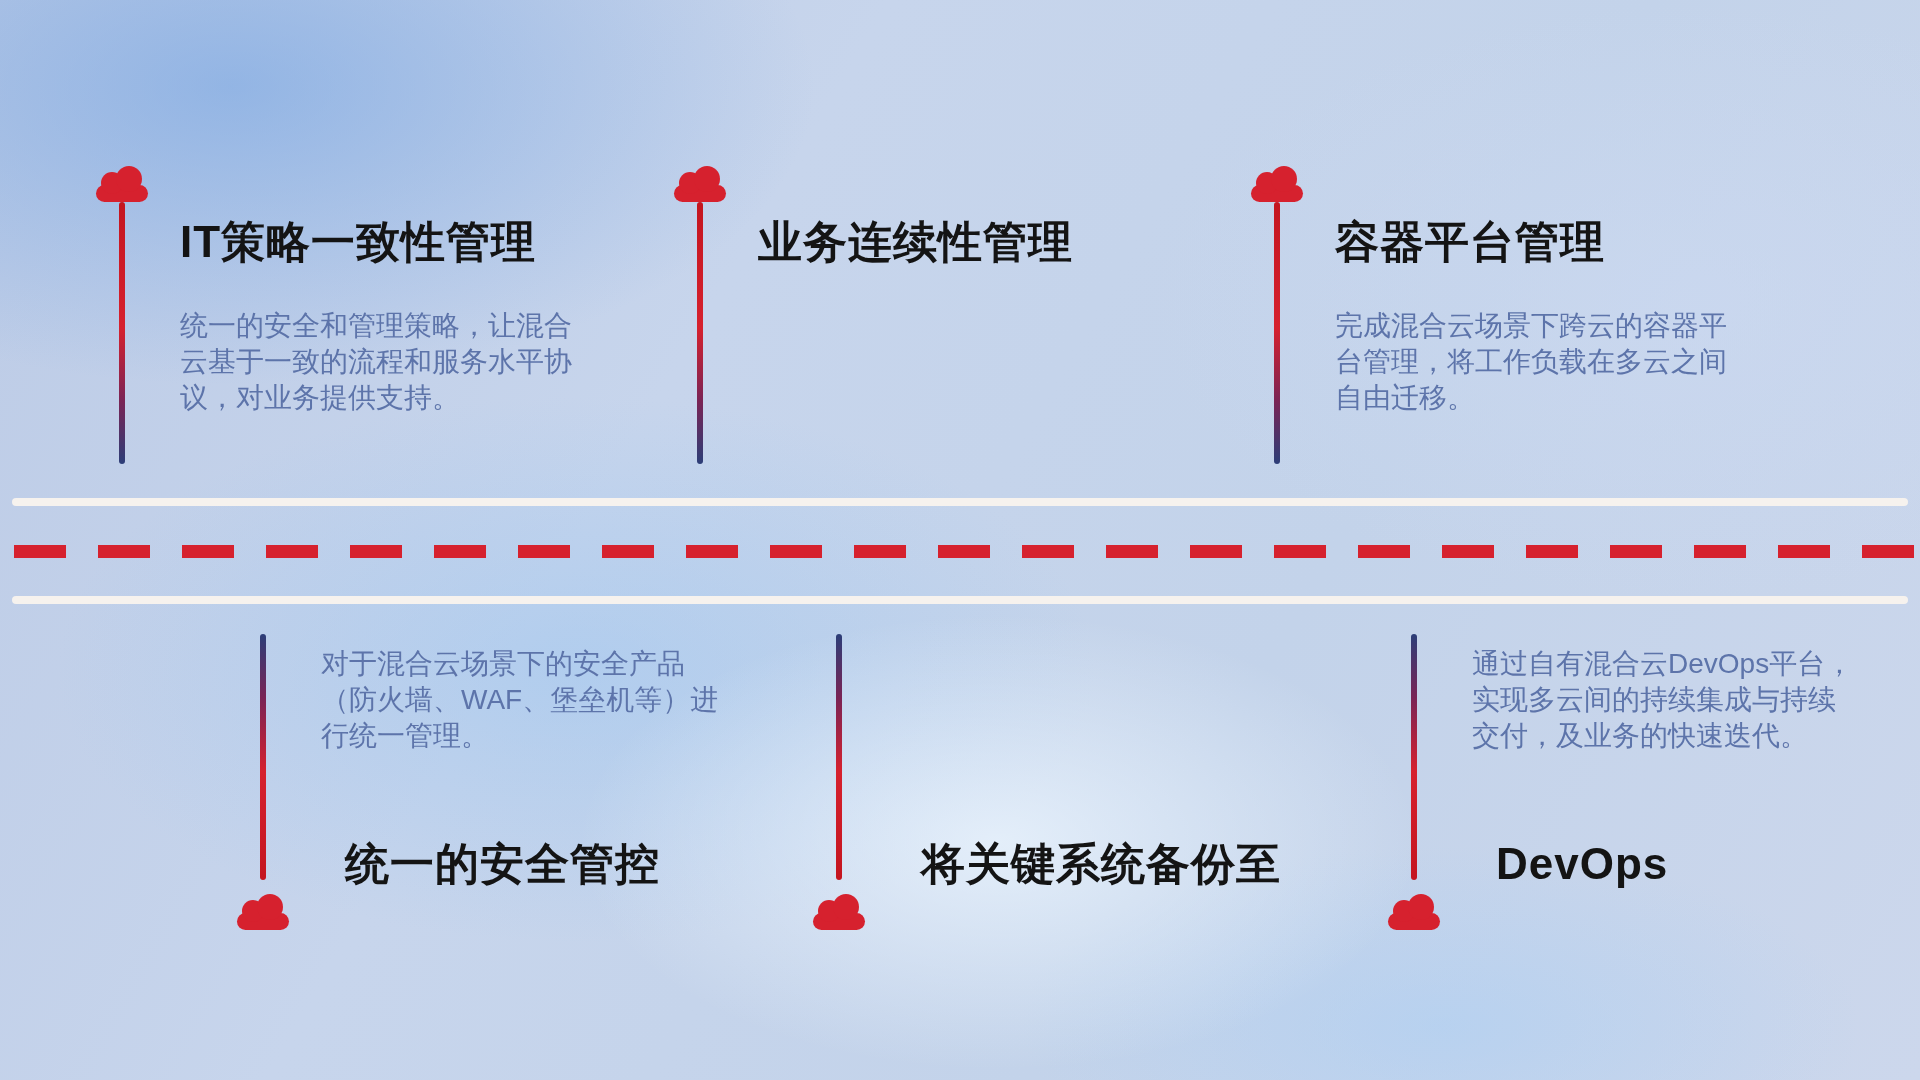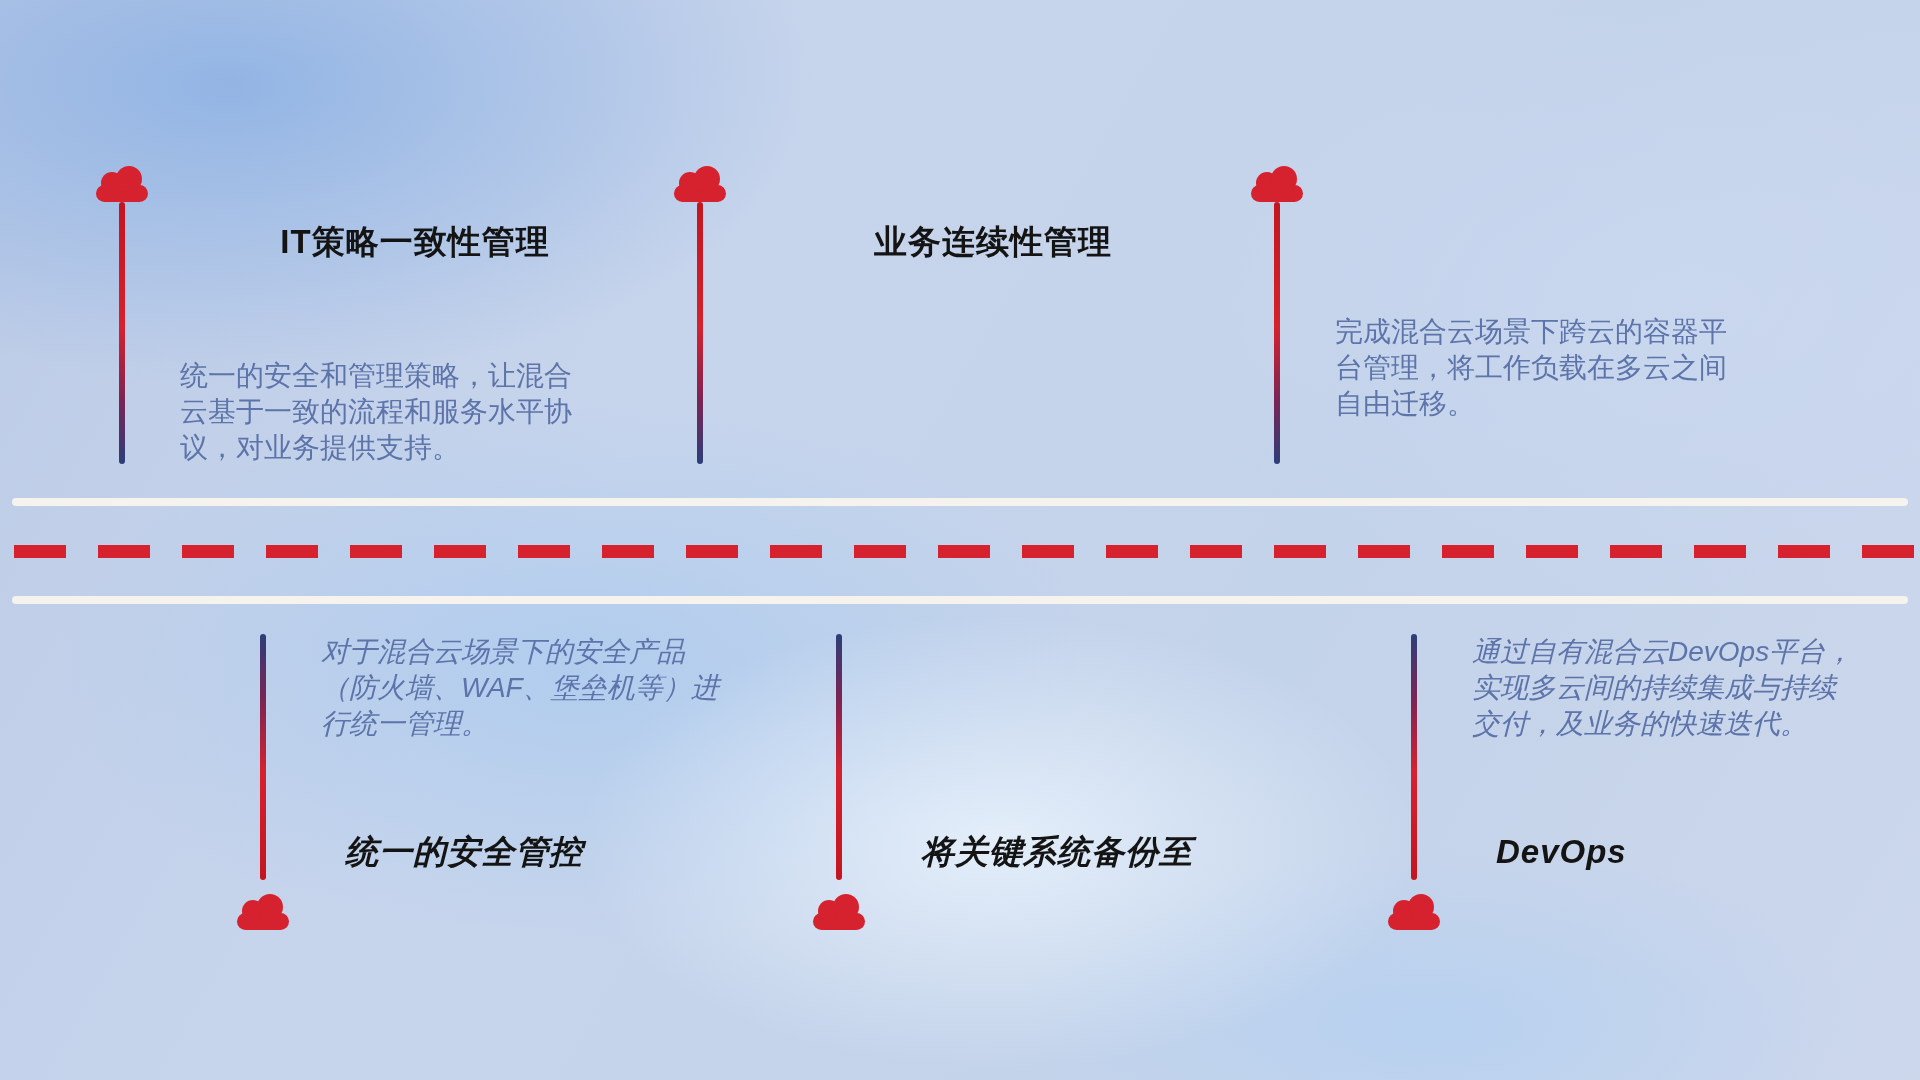--- a/index.html
+++ b/index.html
@@ -62,34 +62,34 @@
   }
   .item.bottom .pin {
     top: 0; height: 246px;
     background: linear-gradient(to bottom,
       var(--line-navy, #2c3e78) 0%, #7a2455 26%,
       var(--dash-red, #d6212e) 56%, var(--line-red, #c4151f) 100%);
   }
 
   .text { position: absolute; left: 58px; width: 470px; }
   .item.top .text { top: 56px; }
-  .item.bottom .text { top: 0; height: 280px; font-style: italic; }
+  .item.bottom .text { top: 12px; height: 280px; }
 
   .title {
-    font-size: 33px; font-weight: 700; line-height: 44px;
-    color: var(--title-color, #141414); letter-spacing: 1px; text-align: center;
+    font-size: 44px; font-weight: 700; line-height: 44px;
+    color: var(--title-color, #141414); letter-spacing: 1px;
   }
   .item.bottom .title { position: absolute; left: 0; top: 196px; margin-left: 24px; }
 
   .desc {
     font-size: 28px; line-height: 36px;
     color: var(--description-color, #5d74aa);
     white-space: pre-line;
   }
-  .item.top .desc { margin-top: 94px; }
+  .item.top .desc { margin-top: 44px; }
 </style>
 </head>
 <body>
 
 <div class="canvas">
 
   <div class="road-edge upper"></div>
   <div class="dashes"></div>
   <div class="road-edge lower"></div>
 
@@ -133,20 +133,21 @@
       <svg width="58" height="40" viewBox="0 0 58 40">
           <g fill="#d6212e">
         <rect x="3" y="21" width="52" height="17" rx="8.5"></rect>
         <circle cx="19" cy="19" r="11"></circle>
             <circle cx="36" cy="15" r="13"></circle>
       </g>
         </svg>
     </span>
     <div class="pin"></div>
     <div class="text">
+      <h2 class="title">容器平台管理</h2>
       <p class="desc">完成混合云场景下跨云的容器平
 台管理，将工作负载在多云之间
 自由迁移。</p>
     </div>
   </div>
 
   <div class="item bottom b1">
     <div class="pin"></div>
     <span class="cloud-icon">
       <svg width="58" height="40" viewBox="0 0 58 40">

